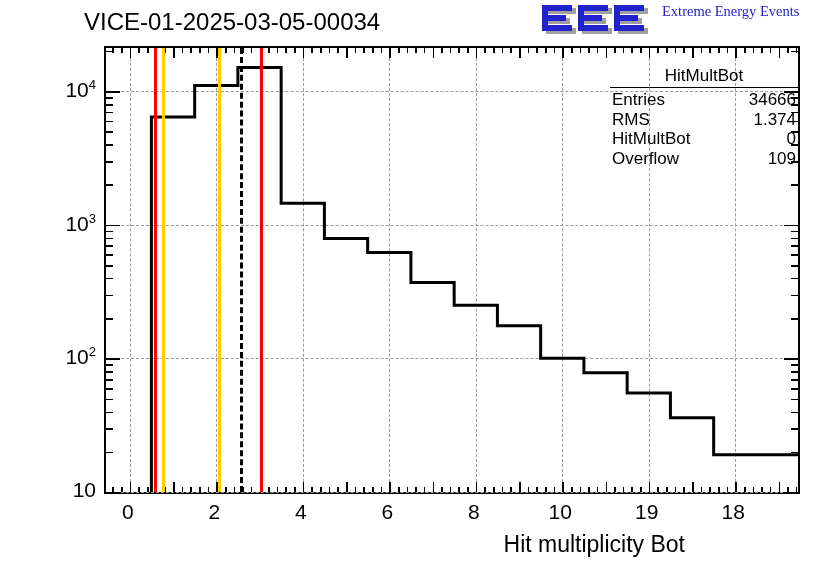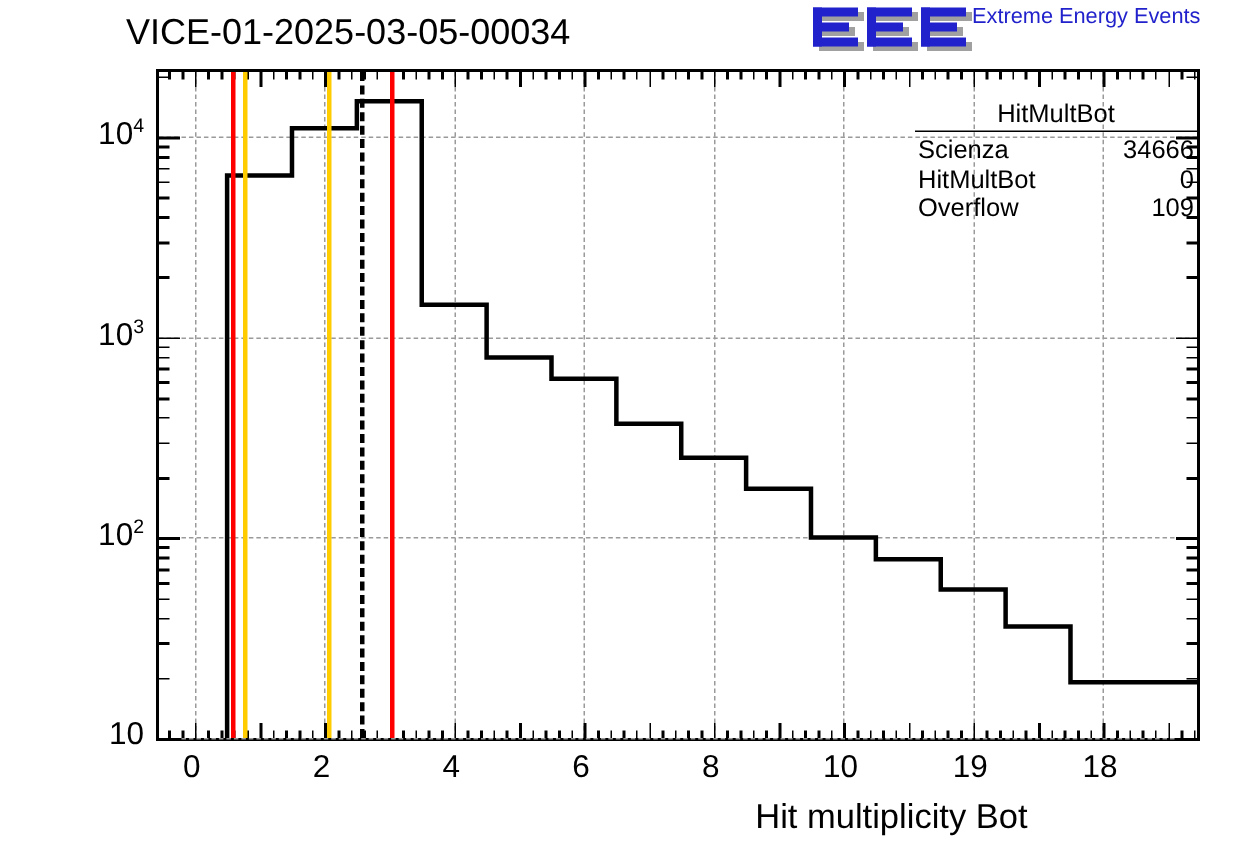--- a/index.html
+++ b/index.html
@@ -9,22 +9,22 @@
 
   .title{
     position:absolute; left:84px; top:8px;
     font-size:24px; letter-spacing:0px; white-space:nowrap;
   }
 
   
   .logo{position:absolute; left:538px; top:2px; width:296px; height:40px;}
   .logo svg{display:block;}
   .logo-text{
-    position:absolute; left:110px; top:1px;
-    color:#2222cc; font-size:14.5px; line-height:17px; white-space:nowrap;
+    position:absolute; left:124px; top:1px;
+    color:#2222cc; font-size:14.5px; line-height:17px; white-space:nowrap;font-family:Liberation Serif, serif;
   }
 
   
   .frame{
     position:absolute; left:104px; top:46px; width:696px; height:448px;
     border:2px solid #000; box-sizing:border-box;
     background:#fff;
   }
   .gridv,.gridh{position:absolute;}
   .gridv{width:0;border-left:1px dashed #9a9a9a;}
@@ -367,22 +367,26 @@
       <div class="xlab" style="left: 456.288px;">10</div>
       <div class="xlab" style="left: 542.788px;">19</div>
       <div class="xlab" style="left: 629.288px;">18</div>
     </div>
   <div class="xtitle">Hit multiplicity Bot</div>
 
   <div class="stats">
     <div class="sname">HitMultBot</div>
     <div id="stats-rows">
         <div class="srow">
-          <span class="k">Scienza</span>
+          <span class="k">Entries</span>
           <span class="v">34666</span>
+        </div>
+        <div class="srow">
+          <span class="k">RMS</span>
+          <span class="v">1.374</span>
         </div>
         <div class="srow">
           <span class="k">HitMultBot</span>
           <span class="v">0</span>
         </div>
         <div class="srow">
           <span class="k">Overflow</span>
           <span class="v">109</span>
         </div>
       </div>

